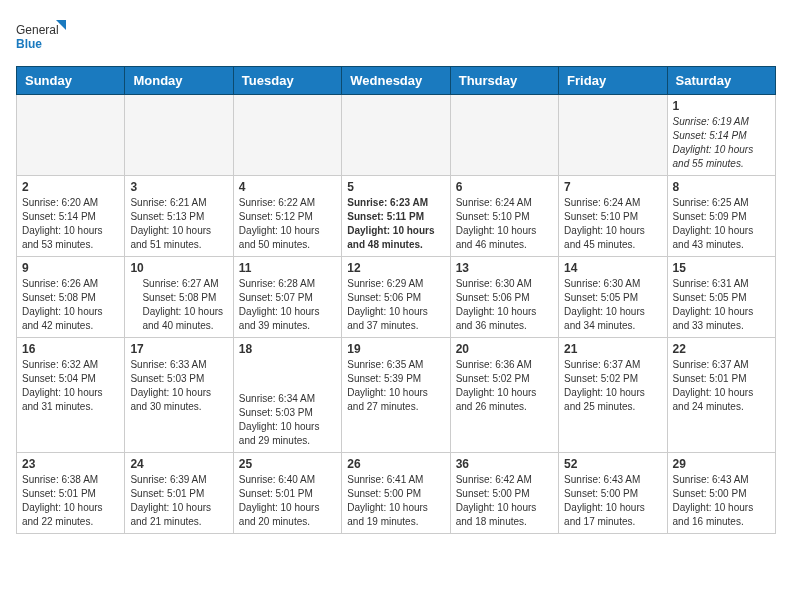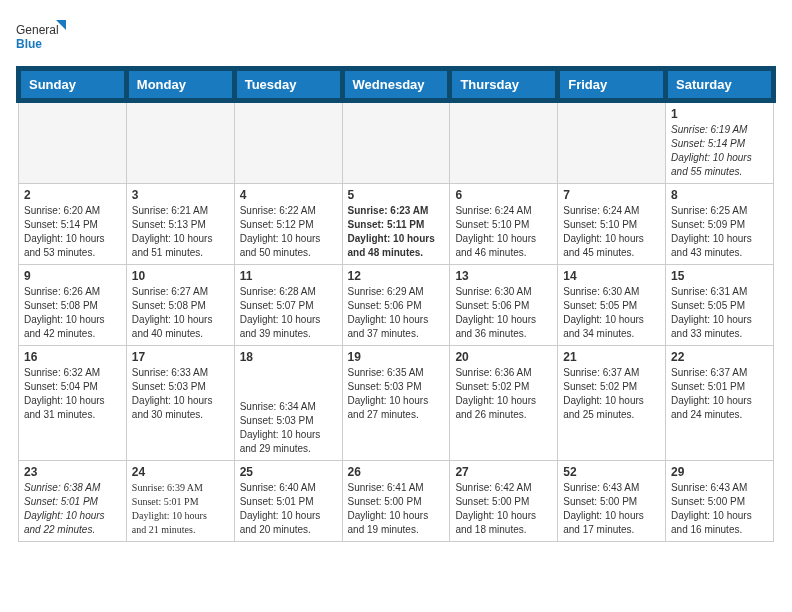--- a/index.html
+++ b/index.html
@@ -37,21 +37,21 @@
       border-collapse: collapse;
       border: 1px solid #ccc;
     }
     .calendar th {
       background: #1a7abf;
       color: #fff;
       text-align: left;
       padding: 6px 8px;
       font-size: 13px;
       font-weight: bold;
-      border: 5px solid #0c4a6e;
+      border: 1px solid #0c4a6e;
     }
     .calendar td {
       vertical-align: top;
       border: 1px solid #ccc;
       padding: 4px 5px;
       font-size: 10px;
       color: #333;
       min-height: 80px;
       width: calc(100% / 7);
       background: #fff;
@@ -175,21 +175,21 @@
       <tr>
         <td>
           <span class="day-num">9</span>
           <div class="day-info" style="white-space: pre-line;">Sunrise: 6:26 AM
 Sunset: 5:08 PM
 Daylight: 10 hours
 and 42 minutes.</div>
         </td>
         <td>
           <span class="day-num">10</span>
-          <div class="day-info" style="white-space: pre-line;">Sunrise: 6:27 AM
+          <div class="day-info" style="white-space: pre-line; margin-left: 12px;">Sunrise: 6:27 AM
 Sunset: 5:08 PM
 Daylight: 10 hours
 and 40 minutes.</div>
         </td>
         <td>
           <span class="day-num">11</span>
           <div class="day-info" style="white-space: pre-line;">Sunrise: 6:28 AM
 Sunset: 5:07 PM
 Daylight: 10 hours
 and 39 minutes.</div>
@@ -241,21 +241,21 @@
         <td>
           <span class="day-num">18</span>
           <div class="day-info" style="white-space: pre-line; margin-top: 36px;">Sunrise: 6:34 AM
 Sunset: 5:03 PM
 Daylight: 10 hours
 and 29 minutes.</div>
         </td>
         <td>
           <span class="day-num">19</span>
           <div class="day-info" style="white-space: pre-line;">Sunrise: 6:35 AM
-Sunset: 5:03 PM
+Sunset: 5:39 PM
 Daylight: 10 hours
 and 27 minutes.</div>
         </td>
         <td>
           <span class="day-num">20</span>
           <div class="day-info" style="white-space: pre-line;">Sunrise: 6:36 AM
 Sunset: 5:02 PM
 Daylight: 10 hours
 and 26 minutes.</div>
         </td>
@@ -270,48 +270,48 @@
           <span class="day-num">22</span>
           <div class="day-info" style="white-space: pre-line;">Sunrise: 6:37 AM
 Sunset: 5:01 PM
 Daylight: 10 hours
 and 24 minutes.</div>
         </td>
       </tr>
       <tr>
         <td>
           <span class="day-num">23</span>
-          <div class="day-info" style="white-space: pre-line; font-style: italic;">Sunrise: 6:38 AM
+          <div class="day-info" style="white-space: pre-line;">Sunrise: 6:38 AM
 Sunset: 5:01 PM
 Daylight: 10 hours
 and 22 minutes.</div>
         </td>
         <td>
           <span class="day-num">24</span>
-          <div class="day-info" style="white-space: pre-line; font-family: Liberation Serif, serif;">Sunrise: 6:39 AM
+          <div class="day-info" style="white-space: pre-line;">Sunrise: 6:39 AM
 Sunset: 5:01 PM
 Daylight: 10 hours
 and 21 minutes.</div>
         </td>
         <td>
           <span class="day-num">25</span>
           <div class="day-info" style="white-space: pre-line;">Sunrise: 6:40 AM
 Sunset: 5:01 PM
 Daylight: 10 hours
 and 20 minutes.</div>
         </td>
         <td>
           <span class="day-num">26</span>
           <div class="day-info" style="white-space: pre-line;">Sunrise: 6:41 AM
 Sunset: 5:00 PM
 Daylight: 10 hours
 and 19 minutes.</div>
         </td>
         <td>
-          <span class="day-num">27</span>
+          <span class="day-num">36</span>
           <div class="day-info" style="white-space: pre-line;">Sunrise: 6:42 AM
 Sunset: 5:00 PM
 Daylight: 10 hours
 and 18 minutes.</div>
         </td>
         <td>
           <span class="day-num">52</span>
           <div class="day-info" style="white-space: pre-line;">Sunrise: 6:43 AM
 Sunset: 5:00 PM
 Daylight: 10 hours

